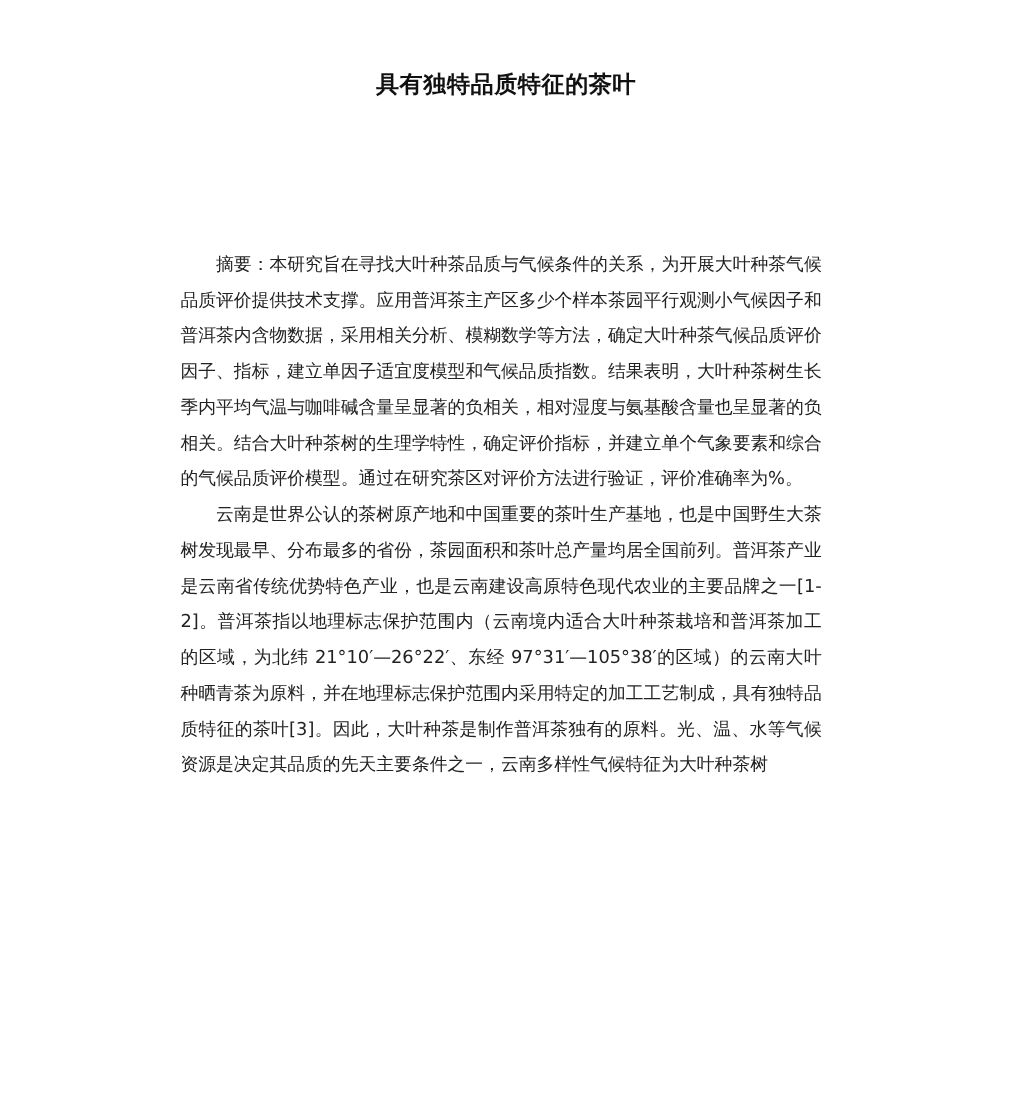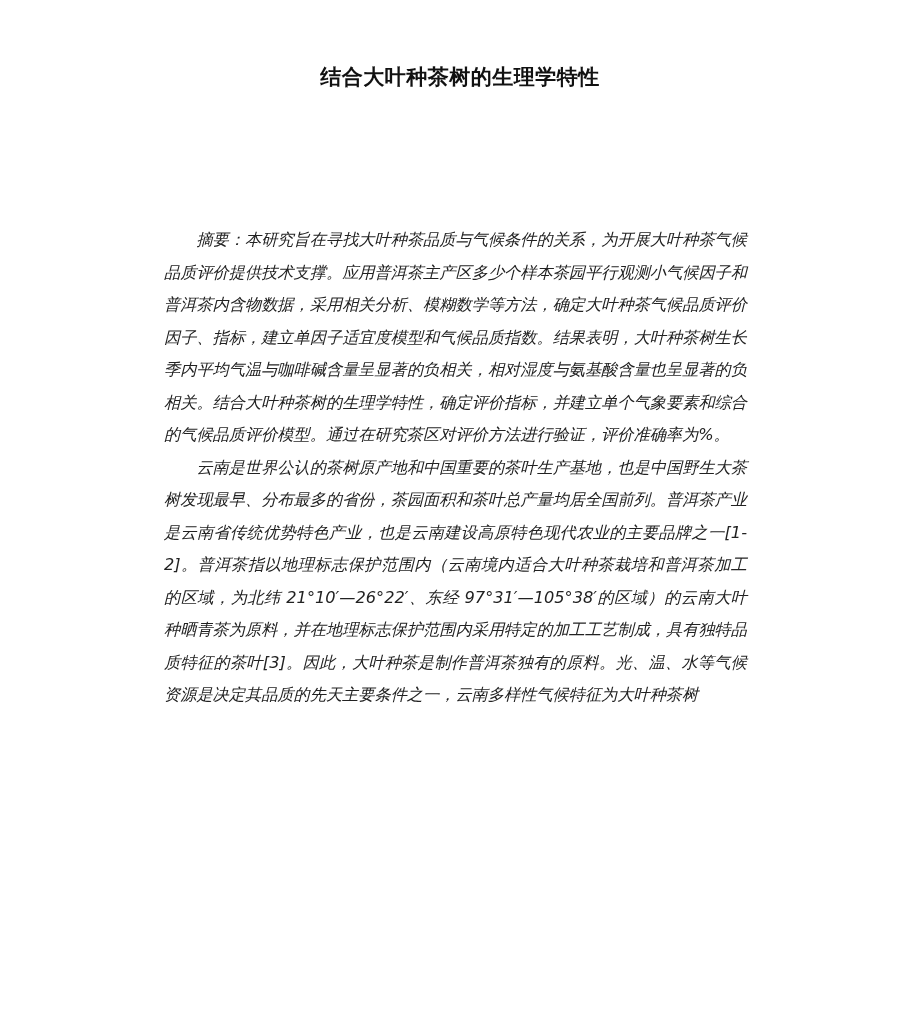--- a/index.html
+++ b/index.html
@@ -9,24 +9,24 @@
     position: absolute; left: 0; top: 62px; width: 920px; text-align: center;
     font-family: "DejaVu Sans", "Liberation Sans", sans-serif;
     font-size: 21px; font-weight: bold; color: #111; letter-spacing: 0.5px;
     line-height: 30px;
   }
   .body {
     position: absolute; left: 164px; top: 224px; width: 583px;
     font-family: "DejaVu Sans", "Liberation Sans", sans-serif;
     font-size: 16.2px; color: #222; line-height: 32.5px;
   }
-  .para { margin: 0; text-indent: 32.4px; text-align: justify; text-align-last: left; word-break: break-all; font-style: italic; }
+  .para { margin: 0; text-indent: 32.4px; text-align: justify; text-align-last: left; word-break: break-all; }
 </style>
 </head>
 <body>
 
 <div class="page">
-  <div class="title">结合大叶种茶树的生理学特性</div>
+  <div class="title">具有独特品质特征的茶叶</div>
   <div class="body">
     <p class="para">摘要：本研究旨在寻找大叶种茶品质与气候条件的关系，为开展大叶种茶气候品质评价提供技术支撑。应用普洱茶主产区多少个样本茶园平行观测小气候因子和普洱茶内含物数据，采用相关分析、模糊数学等方法，确定大叶种茶气候品质评价因子、指标，建立单因子适宜度模型和气候品质指数。结果表明，大叶种茶树生长季内平均气温与咖啡碱含量呈显著的负相关，相对湿度与氨基酸含量也呈显著的负相关。结合大叶种茶树的生理学特性，确定评价指标，并建立单个气象要素和综合的气候品质评价模型。通过在研究茶区对评价方法进行验证，评价准确率为%。</p>
     <p class="para">云南是世界公认的茶树原产地和中国重要的茶叶生产基地，也是中国野生大茶树发现最早、分布最多的省份，茶园面积和茶叶总产量均居全国前列。普洱茶产业是云南省传统优势特色产业，也是云南建设高原特色现代农业的主要品牌之一[1-2]。普洱茶指以地理标志保护范围内（云南境内适合大叶种茶栽培和普洱茶加工的区域，为北纬 21°10′—26°22′、东经 97°31′—105°38′的区域）的云南大叶种晒青茶为原料，并在地理标志保护范围内采用特定的加工工艺制成，具有独特品质特征的茶叶[3]。因此，大叶种茶是制作普洱茶独有的原料。光、温、水等气候资源是决定其品质的先天主要条件之一，云南多样性气候特征为大叶种茶树</p>
   </div>
 </div>
 
 </body></html>

